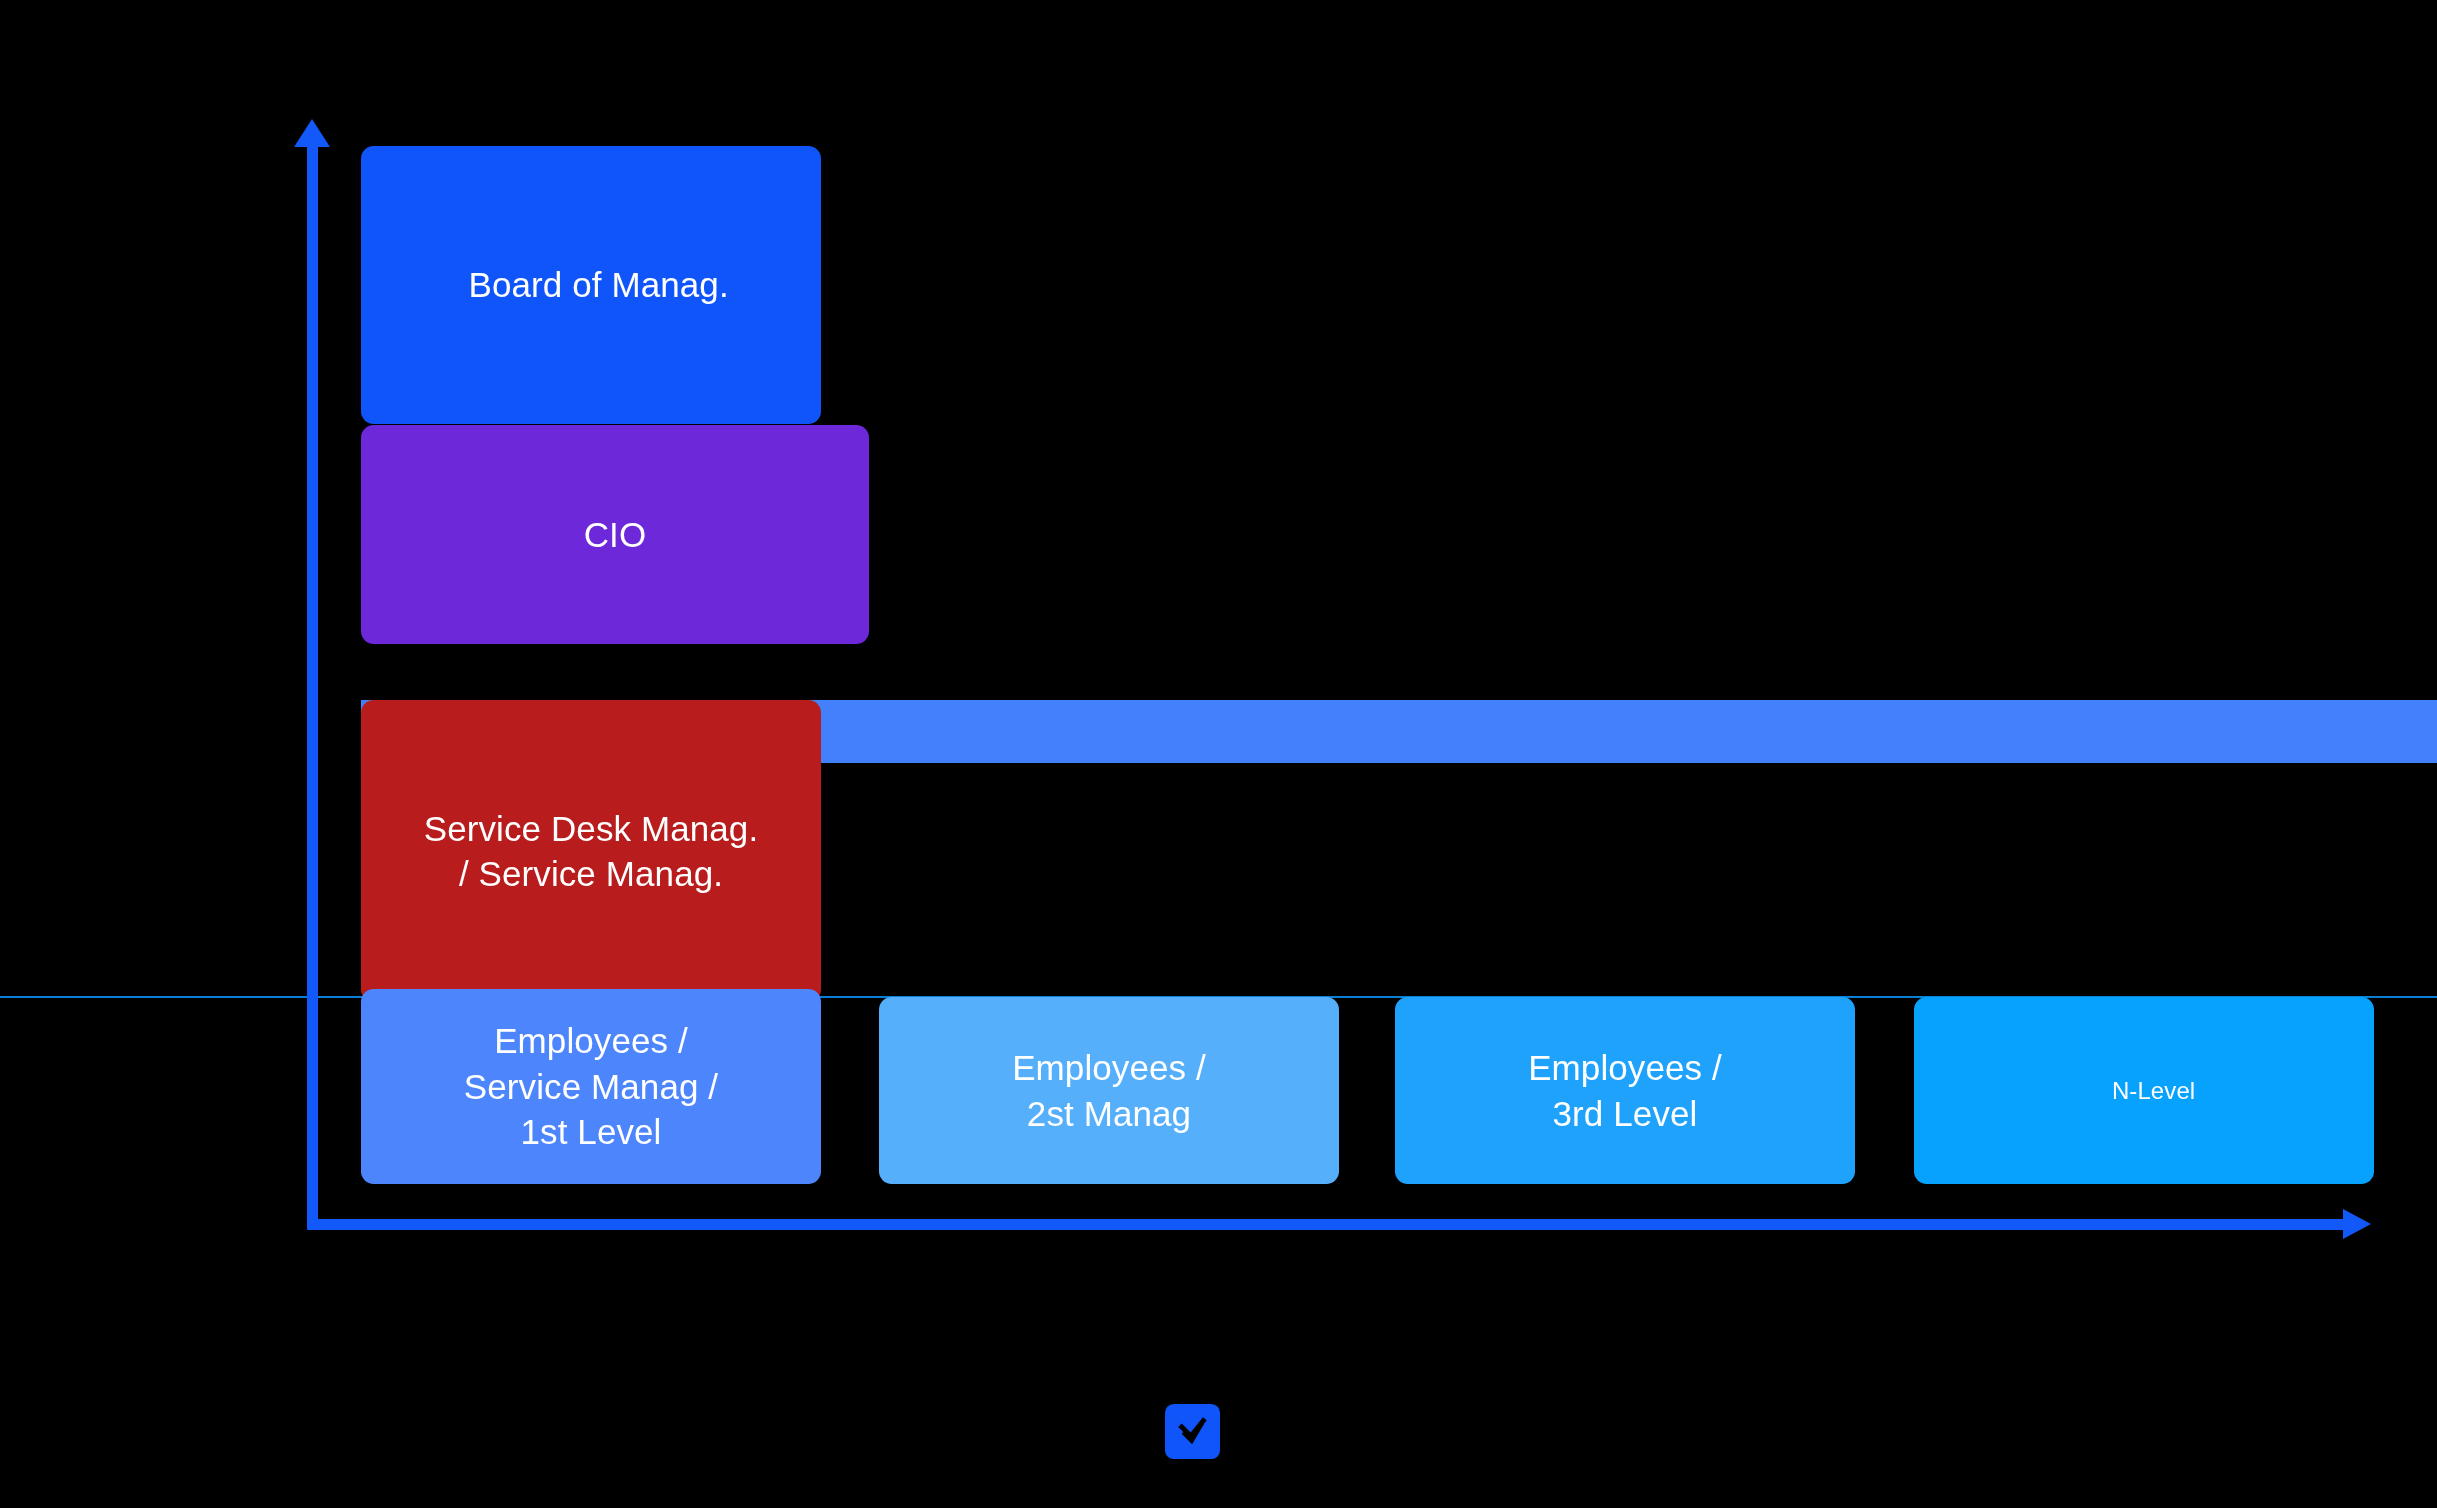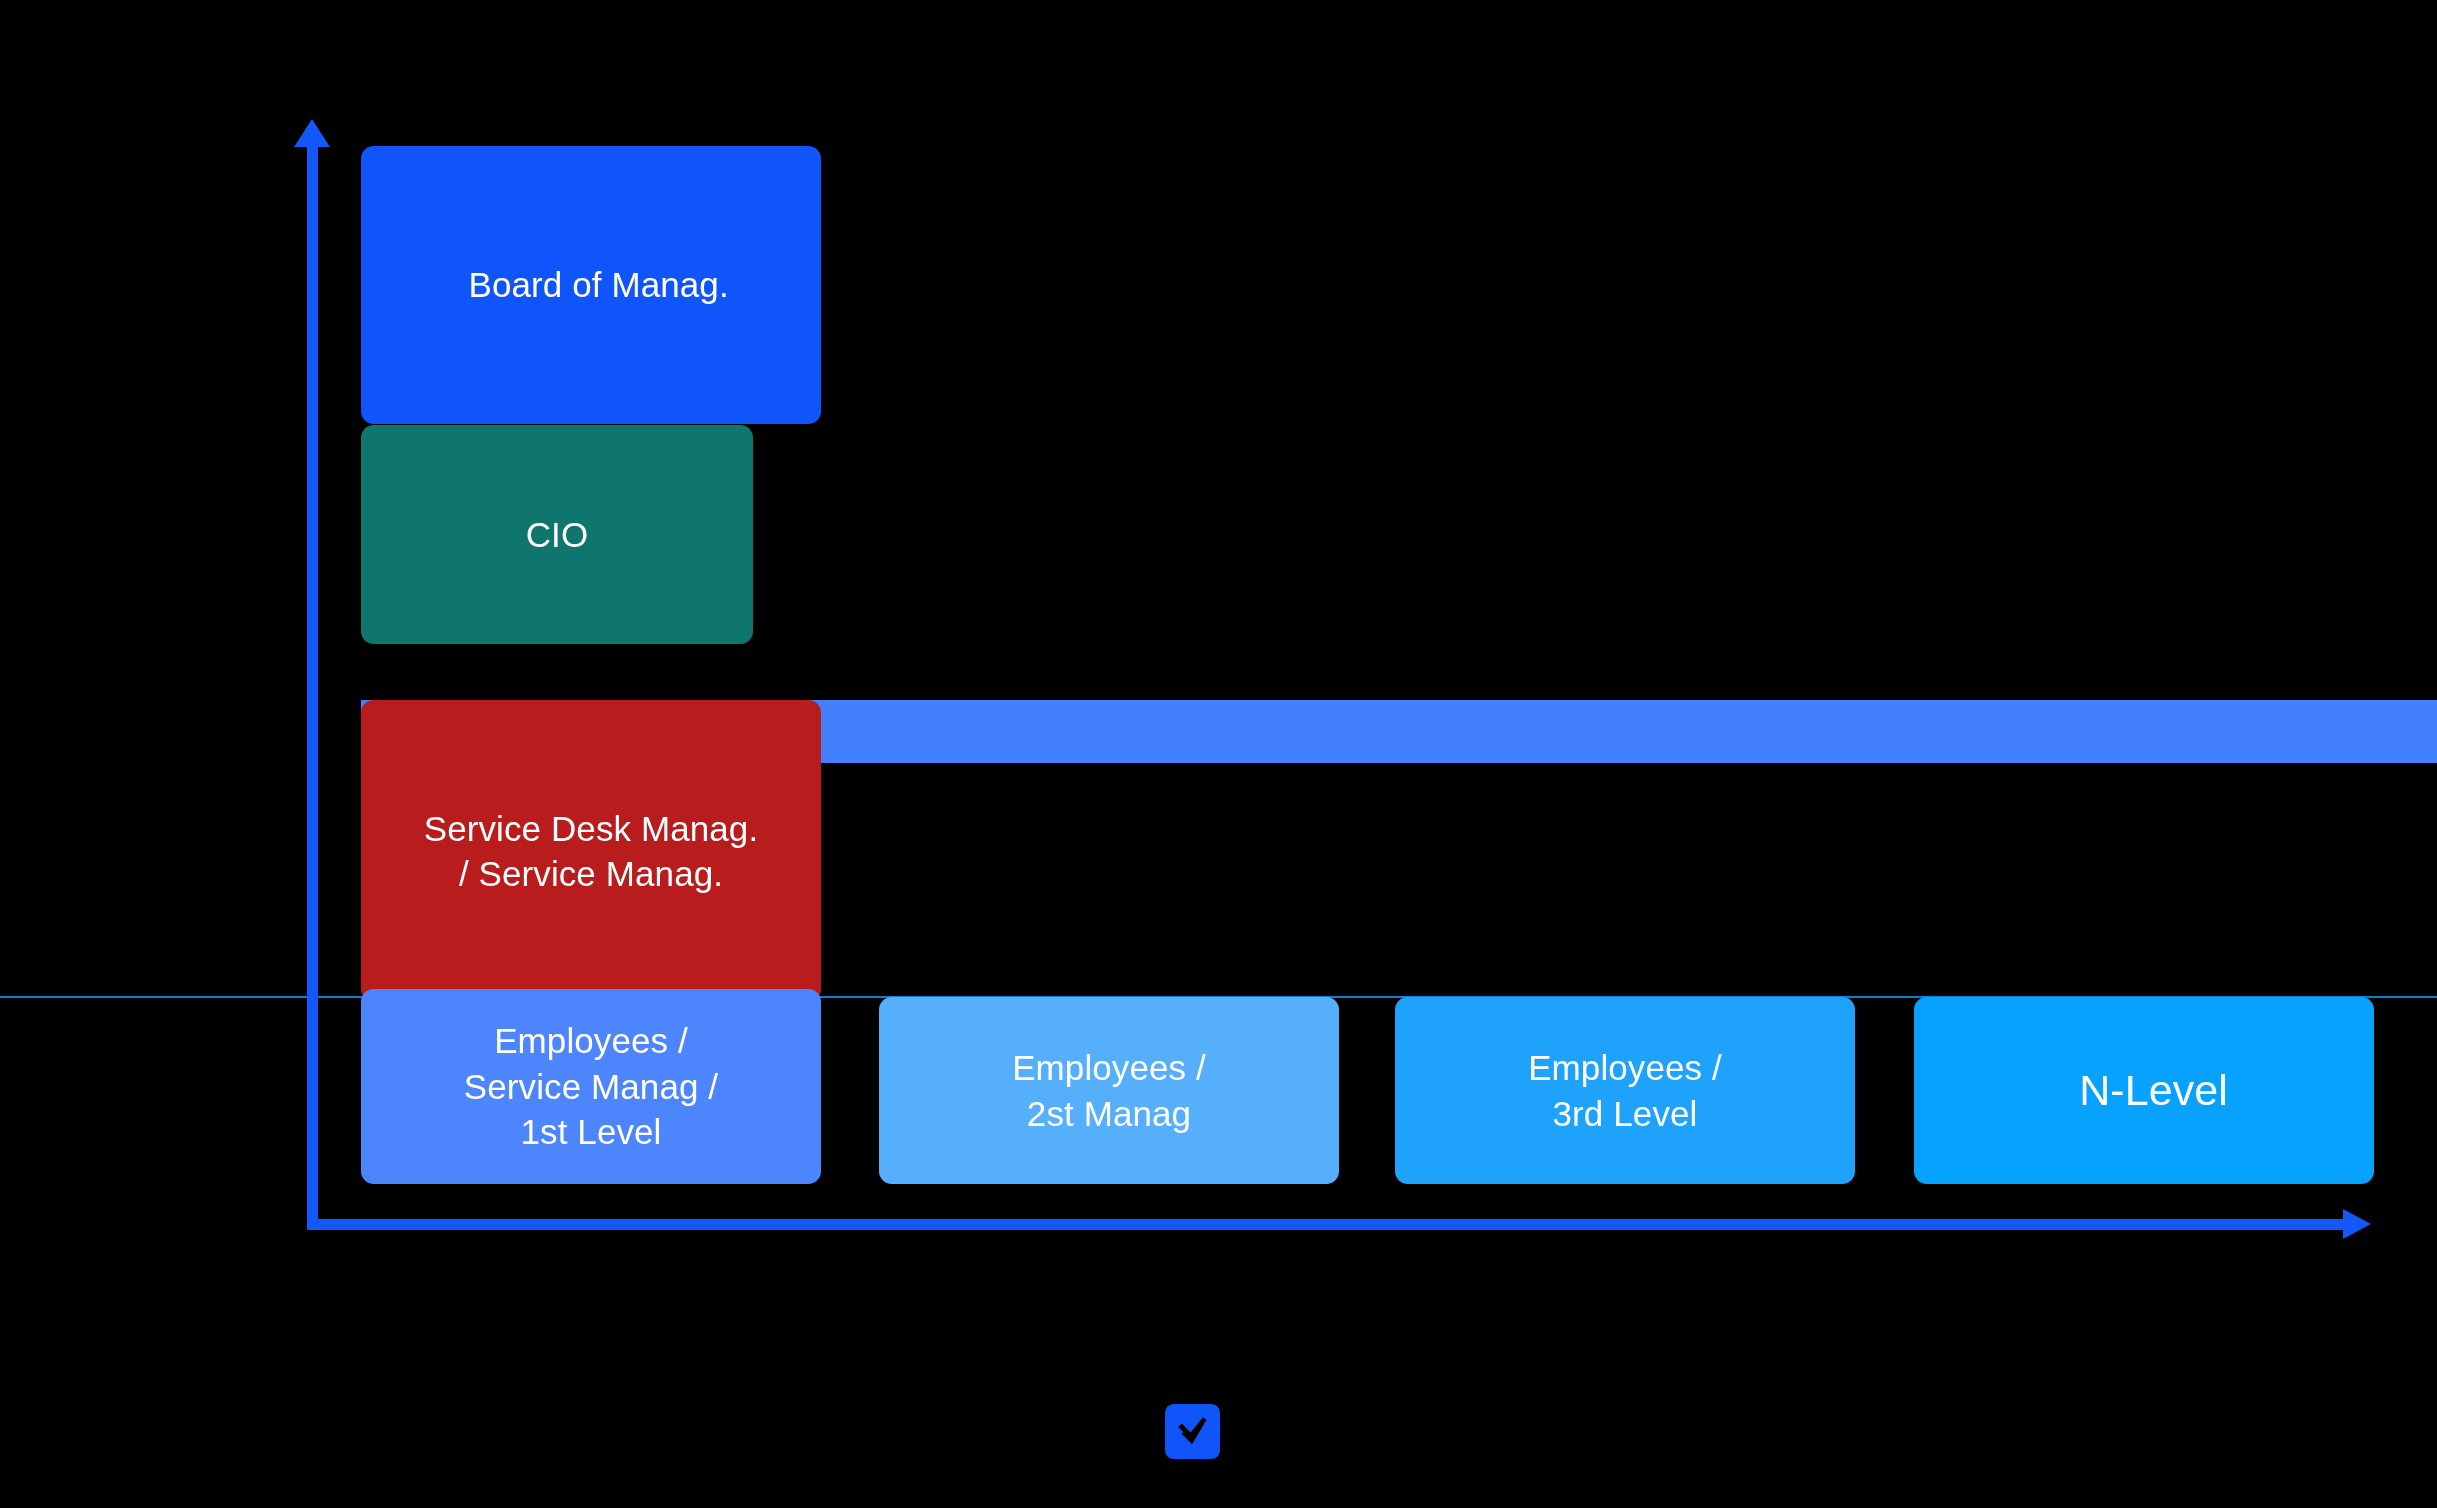--- a/index.html
+++ b/index.html
@@ -86,22 +86,22 @@
   
   #node-board {
     left: 361px;  top: 146px;
     width: 460px; height: 278px;
     background: #1055fa;
     font-size: 35px;
     padding-left: 24px;
   }
   #node-cio {
     left: 361px;  top: 425px;
-    width: 392px; height: 219px;
-    background: #0f766e;
+    width: 508px; height: 219px;
+    background: #6d28d9;
     font-size: 35px;
   }
 
   
   #band-service {
     position: absolute;
     left: 361px;
     top: 700px;
     width: 2292px;
     height: 63px;
@@ -130,21 +130,21 @@
   #node-lvl3 {
     left: 1395px; top: 997px;
     width: 460px; height: 187px;
     background: #1fa2fc;
     font-size: 35px;
   }
   #node-nlvl {
     left: 1914px; top: 997px;
     width: 460px; height: 187px;
     background: #07a1fe;
-    font-size: 43px;
+    font-size: 24px;
     padding-left: 28px;
   }
 
   
   #badge {
     position: absolute;
     left: 1165px;
     top: 1404px;
     width: 55px;
     height: 55px;

